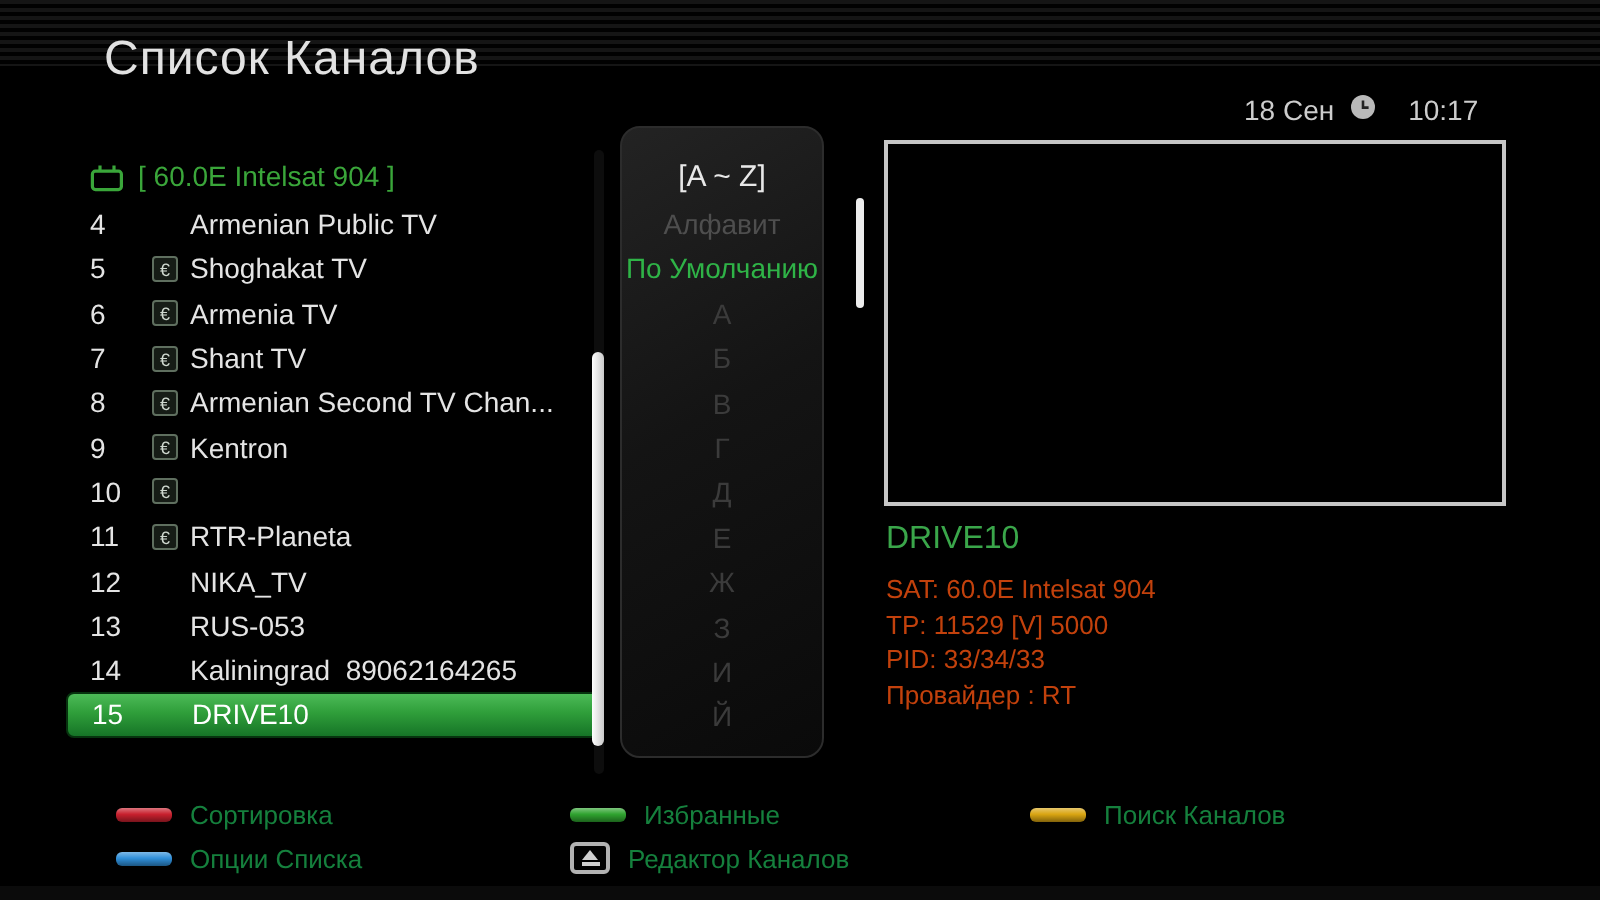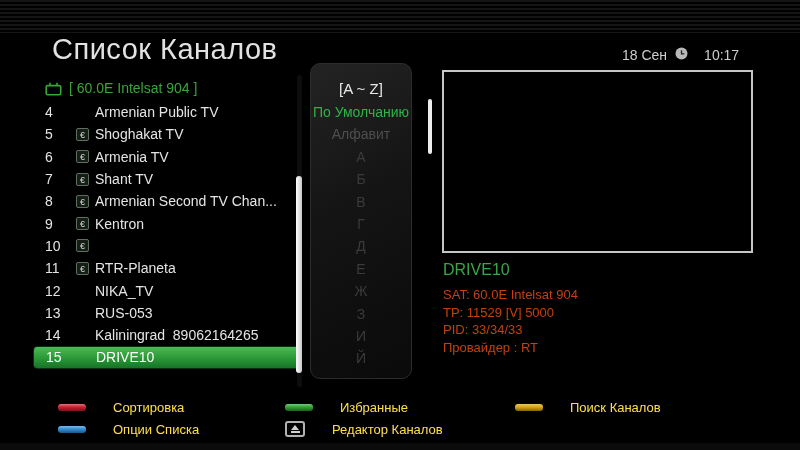--- a/index.html
+++ b/index.html
@@ -7,21 +7,21 @@
     position:relative; width:800px; height:450px; background:#000;
     overflow:hidden; font-family:"Liberation Sans", sans-serif;
     -webkit-font-smoothing:antialiased;
   }
   .scanlines {
     position:absolute; top:0; left:0; width:800px; height:33px;
     background:repeating-linear-gradient(to bottom,#151515 0 2px,#010101 2px 4px);
   }
   .bottom-strip { position:absolute; bottom:0; left:0; width:800px; height:7px; background:#0b0b0b; }
 
-  .page-title { position:absolute; left:52px; top:33px; font-size:29px; letter-spacing:.5px; color:#e2e2e2;text-align:right; }
+  .page-title { position:absolute; left:52px; top:16px; font-size:24px; letter-spacing:.5px; color:#e2e2e2;text-align:right; }
 
   .datetime { position:absolute; left:622px; top:47px; display:flex; font-size:14px; color:#cdcdcd; }
   .datetime .sep { width:8px; }
   .datetime .gap { width:16px; }
   .clock-icon { display:inline-flex; }
 
   .sat-line { position:absolute; left:45px; top:80px; display:flex; align-items:flex-end; gap:7px; color:#3aa63a; font-size:14px; }
 
   .rows { position:absolute; left:33px; top:101px; width:269px; }
   .row { height:22.3px; display:flex; align-items:center; color:#e4e4e4; font-size:14px; border-radius:4px; box-sizing:border-box; }
@@ -54,21 +54,21 @@
   .sort-scroll-thumb { position:absolute; left:428px; top:99px; width:4px; height:55px; background:#ededed; border-radius:2px; }
 
   .preview { position:absolute; left:442px; top:70px; width:311px; height:183px; box-sizing:border-box;
     border:2px solid #c6c6c6; background:#000; }
 
   .info { position:absolute; left:443px; top:261px; }
   .info-name { color:#3aa64a; font-size:16px; margin-bottom:7px; }
   .info-line { color:#c2410c; font-size:13px; line-height:17.5px; }
 
   .legend { position:absolute; left:58px; top:396px; display:grid; grid-template-columns:227px 230px auto; grid-auto-rows:22px; align-items:center; }
-  .legend-item { display:flex; align-items:center; gap:27px; font-size:13px; color:#fde047; }
+  .legend-item { display:flex; align-items:center; gap:9px; font-size:13px; color:#15803d; }
   .pill { width:28px; height:7px; border-radius:3px;
     background-image:linear-gradient(to bottom,rgba(255,255,255,.38),rgba(255,255,255,0) 45%,rgba(0,0,0,.4)); }
   .eject-box { width:16px; height:12px; border:2px solid #b2b2b2; border-radius:3px; background:#020202;
     display:flex; flex-direction:column; align-items:center; justify-content:center; }
   .eject-tri { width:0; height:0; border-left:4px solid transparent; border-right:4px solid transparent; border-bottom:5px solid #d0d0d0; }
   .eject-bar { width:9px; height:2px; background:#d0d0d0; margin-top:1px; }
 </style>
 </head>
 <body>
 
@@ -175,22 +175,22 @@
         <span class="name">DRIVE10</span>
       </div>
     </div>
 
   <div class="list-scroll-track"></div>
   <div class="list-scroll-thumb"></div>
 
   <div class="sort-panel">
     <div class="sort-title">[A ~ Z]</div>
     <div id="sort-items">
+        <div class="sort-item dim">Алфавит</div>
         <div class="sort-item selected">По Умолчанию</div>
-        <div class="sort-item dim">Алфавит</div>
         <div class="sort-item letter">А</div>
         <div class="sort-item letter">Б</div>
         <div class="sort-item letter">В</div>
         <div class="sort-item letter">Г</div>
         <div class="sort-item letter">Д</div>
         <div class="sort-item letter">Е</div>
         <div class="sort-item letter">Ж</div>
         <div class="sort-item letter">З</div>
         <div class="sort-item letter">И</div>
         <div class="sort-item letter">Й</div>

